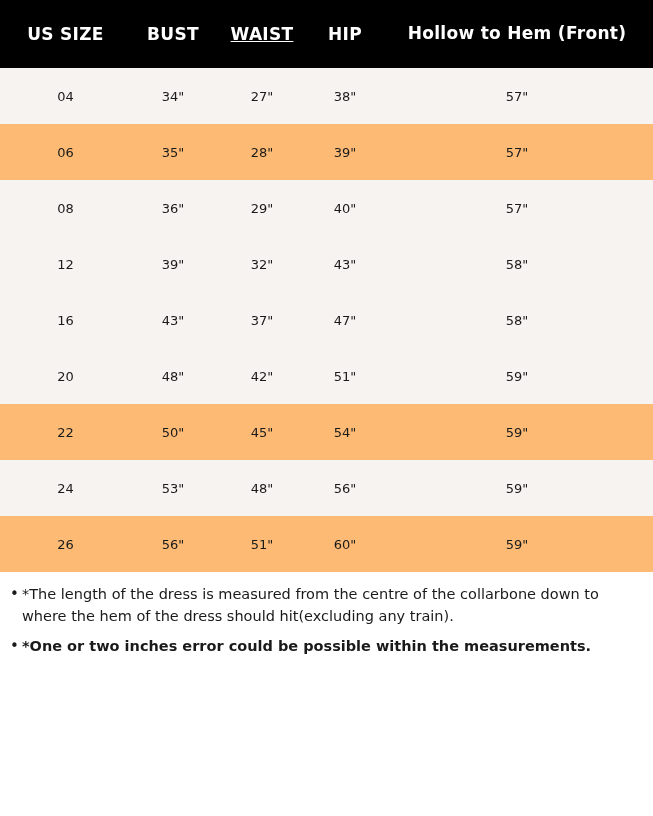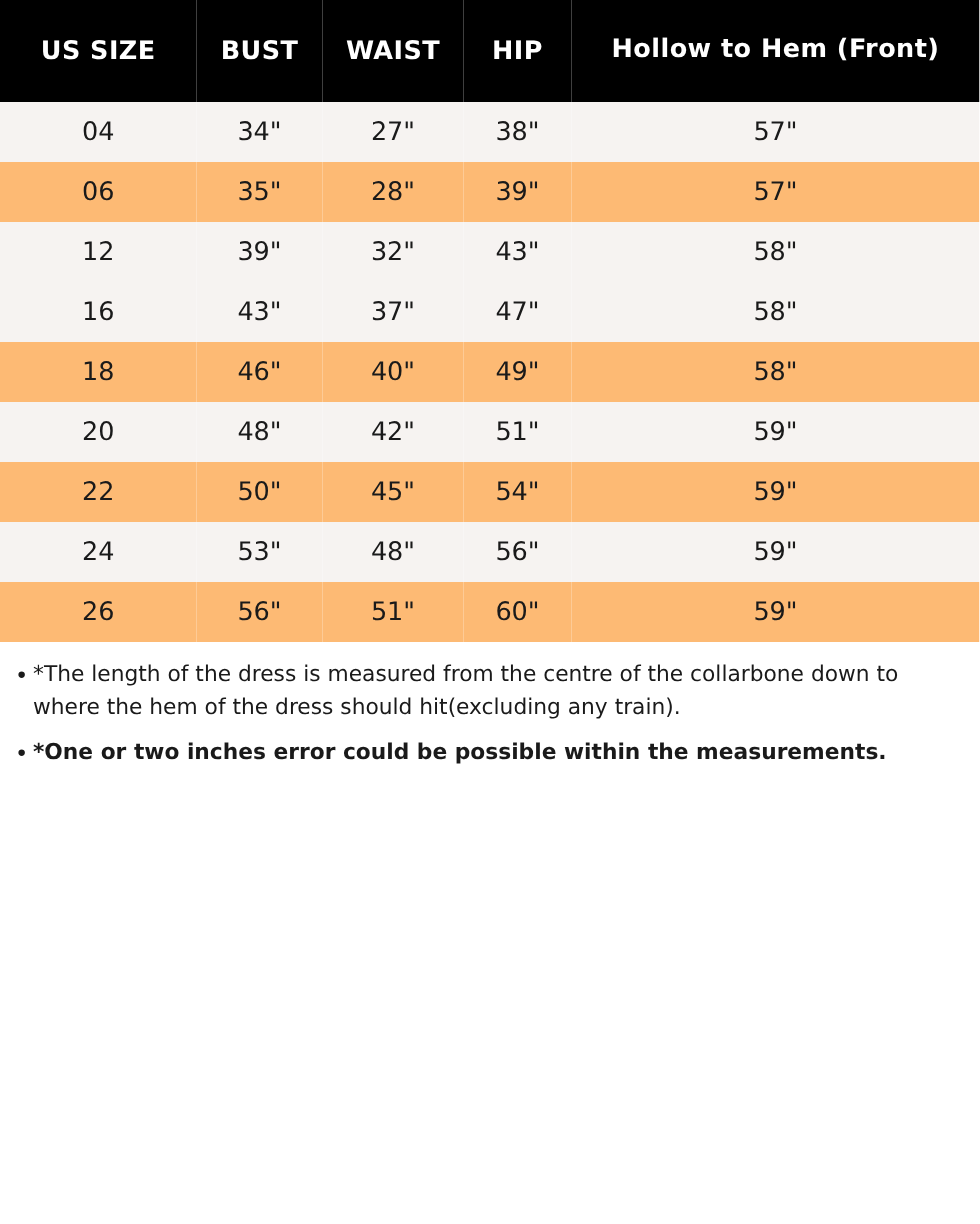--- a/index.html
+++ b/index.html
@@ -39,40 +39,40 @@
     text-align: center;
   }
   
   col.c0 { width: 131px; }
   col.c1 { width: 84px; }
   col.c2 { width: 94px; }
   col.c3 { width: 72px; }
   col.c4 { width: 272px; }
 
   table.size-table tbody td {
-    font-size: 17px;
-    height: 40px;
+    font-size: 13px;
+    height: 56px;
     vertical-align: middle;
     text-align: center;
     color: #1a1a1a;
     padding: 0;
   }
   tbody tr.odd td { background: #f6f3f1; }
   tbody tr.even td { background: #fdba74; }
 
   
   td.col-0 { text-align: center; }
   td.col-1 { text-align: center; padding-right: 8px; }
   td.col-2 { text-align: center; padding-right: 10px; }
   td.col-3 { text-align: left;  padding-left: 10px; }
   td.col-4 { text-align: left;  padding-left: 65px; }
 
   th.h0 { text-align: center; }
   th.h1 { text-align: center; padding-right: 6px; }
-  th.h2 { text-align: center; padding-right: 8px; }
+  th.h2 { text-align: center; padding-right: 8px; text-decoration: underline; }
   th.h3 { text-align: left; padding-left: 6px; }
   th.h4 { text-align: center; padding-left: 6px; line-height: 1.25; }
 
   .notes {
     padding: 12px 16px 0 10px;
     background: #ffffff;
   }
   .note {
     display: flex;
     align-items: flex-start;
@@ -124,38 +124,38 @@
         <td class="col-4">57"</td>
       </tr>
       <tr class="even">
         <td class="col-0">06</td>
         <td class="col-1">35"</td>
         <td class="col-2">28"</td>
         <td class="col-3">39"</td>
         <td class="col-4">57"</td>
       </tr>
       <tr class="odd">
+        <td class="col-0">08</td>
+        <td class="col-1">36"</td>
+        <td class="col-2">29"</td>
+        <td class="col-3">40"</td>
+        <td class="col-4">57"</td>
+      </tr>
+      <tr class="odd">
         <td class="col-0">12</td>
         <td class="col-1">39"</td>
         <td class="col-2">32"</td>
         <td class="col-3">43"</td>
         <td class="col-4">58"</td>
       </tr>
       <tr class="odd">
         <td class="col-0">16</td>
         <td class="col-1">43"</td>
         <td class="col-2">37"</td>
         <td class="col-3">47"</td>
-        <td class="col-4">58"</td>
-      </tr>
-      <tr class="even">
-        <td class="col-0">18</td>
-        <td class="col-1">46"</td>
-        <td class="col-2">40"</td>
-        <td class="col-3">49"</td>
         <td class="col-4">58"</td>
       </tr>
       <tr class="odd">
         <td class="col-0">20</td>
         <td class="col-1">48"</td>
         <td class="col-2">42"</td>
         <td class="col-3">51"</td>
         <td class="col-4">59"</td>
       </tr>
       <tr class="even">

